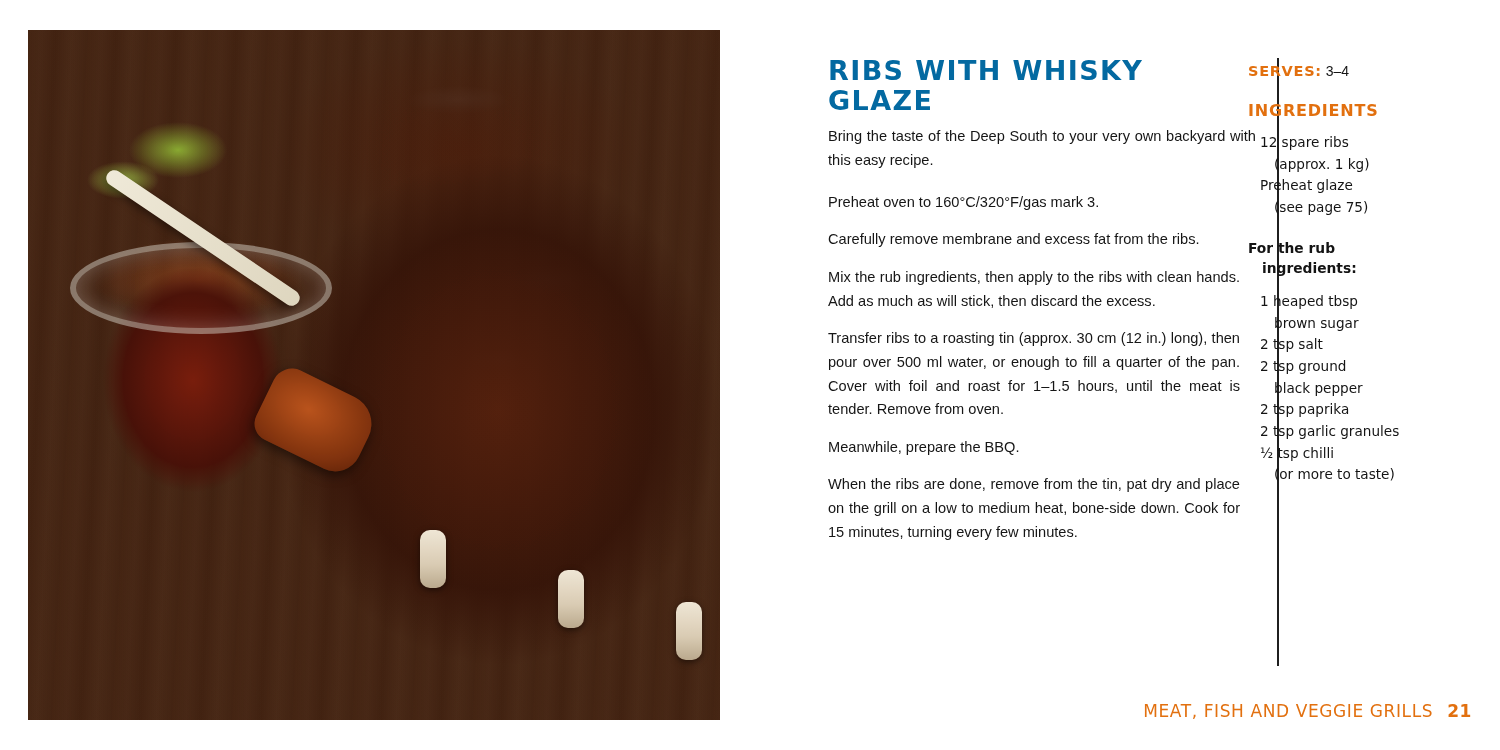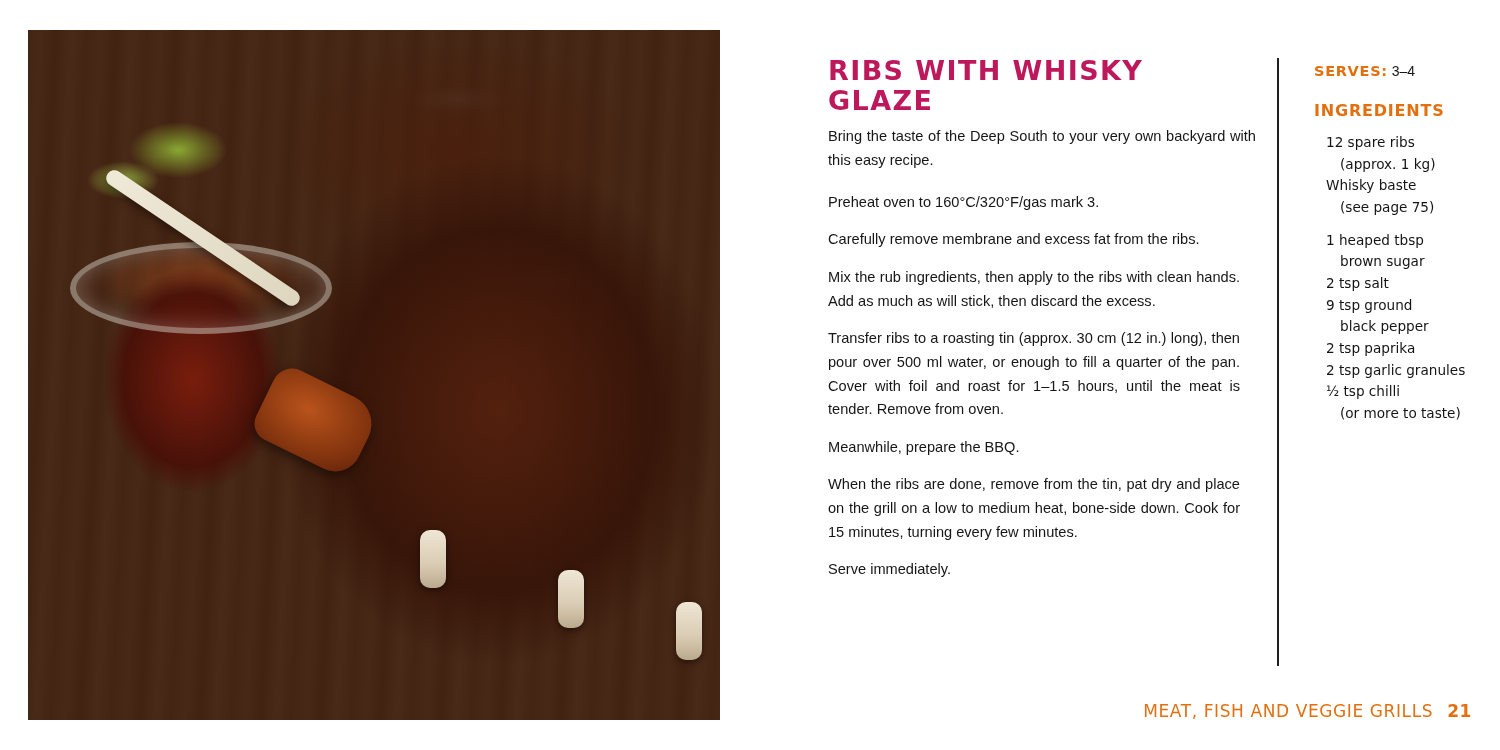--- a/index.html
+++ b/index.html
@@ -102,21 +102,21 @@
     position: absolute;
     left: 828px;
     top: 56px;
     width: 428px;
   }
   .recipe-title {
     font-family: "DejaVu Sans", sans-serif;
     font-weight: bold;
     font-size: 27px;
     letter-spacing: 1.4px;
-    color: #be185d;
+    color: #0369a1;
     margin: 0 0 10px 0;
     text-transform: uppercase;
     line-height: 1.1;
   }
   .intro {
     font-size: 14.6px;
     line-height: 1.62;
     text-align: justify;
     margin: 0 0 18px 0;
     color: #161616;
@@ -143,21 +143,21 @@
   .rule {
     position: absolute;
     left: 1277px;
     top: 58px;
     width: 2px;
     height: 608px;
     background: #1f1f1f;
   }
   .sidebar {
     position: absolute;
-    left: 1314px;
+    left: 1248px;
     top: 63px;
     width: 180px;
   }
   .serves-line {
     font-size: 14px;
     margin: 0 0 22px 0;
     color: #161616;
   }
   .serves-label {
     font-family: "DejaVu Sans", sans-serif;
@@ -236,44 +236,47 @@
 
   <div class="content">
     <h1 class="recipe-title">RIBS WITH WHISKY GLAZE</h1>
     <p class="intro">Bring the taste of the Deep South to your very own backyard with this easy recipe.</p>
     <p class="step">Preheat oven to 160°C/320°F/gas mark 3.</p>
     <p class="step">Carefully remove membrane and excess fat from the ribs.</p>
     <p class="step">Mix the rub ingredients, then apply to the ribs with clean hands. Add as much as will stick, then discard the excess.</p>
     <p class="step">Transfer ribs to a roasting tin (approx. 30 cm (12 in.) long), then pour over 500 ml water, or enough to fill a quarter of the pan. Cover with foil and roast for 1–1.5 hours, until the meat is tender. Remove from oven.</p>
     <p class="step">Meanwhile, prepare the BBQ.</p>
     <p class="step">When the ribs are done, remove from the tin, pat dry and place on the grill on a low to medium heat, bone-side down. Cook for 15 minutes, turning every few minutes.</p>
-    <p class="step">Serve immediately.</p>
   </div>
 
   <div class="rule"></div>
 
   <div class="sidebar">
     <p class="serves-line">
       <span class="serves-label">SERVES:</span>
       <span>3–4</span>
     </p>
 
     <h2 class="ing-head">INGREDIENTS</h2>
     <ul class="ing-list">
       <li>12 spare ribs</li>
       <li class="cont">(approx. 1 kg)</li>
-      <li>Whisky baste</li>
+      <li>Preheat glaze</li>
       <li class="cont">(see page 75)</li>
     </ul>
 
+    <div class="rub-head">
+      <span>For the rub</span>
+      <span class="cont2">ingredients:</span>
+    </div>
     <ul class="ing-list">
       <li>1 heaped tbsp</li>
       <li class="cont">brown sugar</li>
       <li>2 tsp salt</li>
-      <li>9 tsp ground</li>
+      <li>2 tsp ground</li>
       <li class="cont">black pepper</li>
       <li>2 tsp paprika</li>
       <li>2 tsp garlic granules</li>
       <li>½ tsp chilli</li>
       <li class="cont">(or more to taste)</li>
     </ul>
   </div>
 
   <div class="footer">
     <span>MEAT, FISH AND VEGGIE GRILLS</span>

